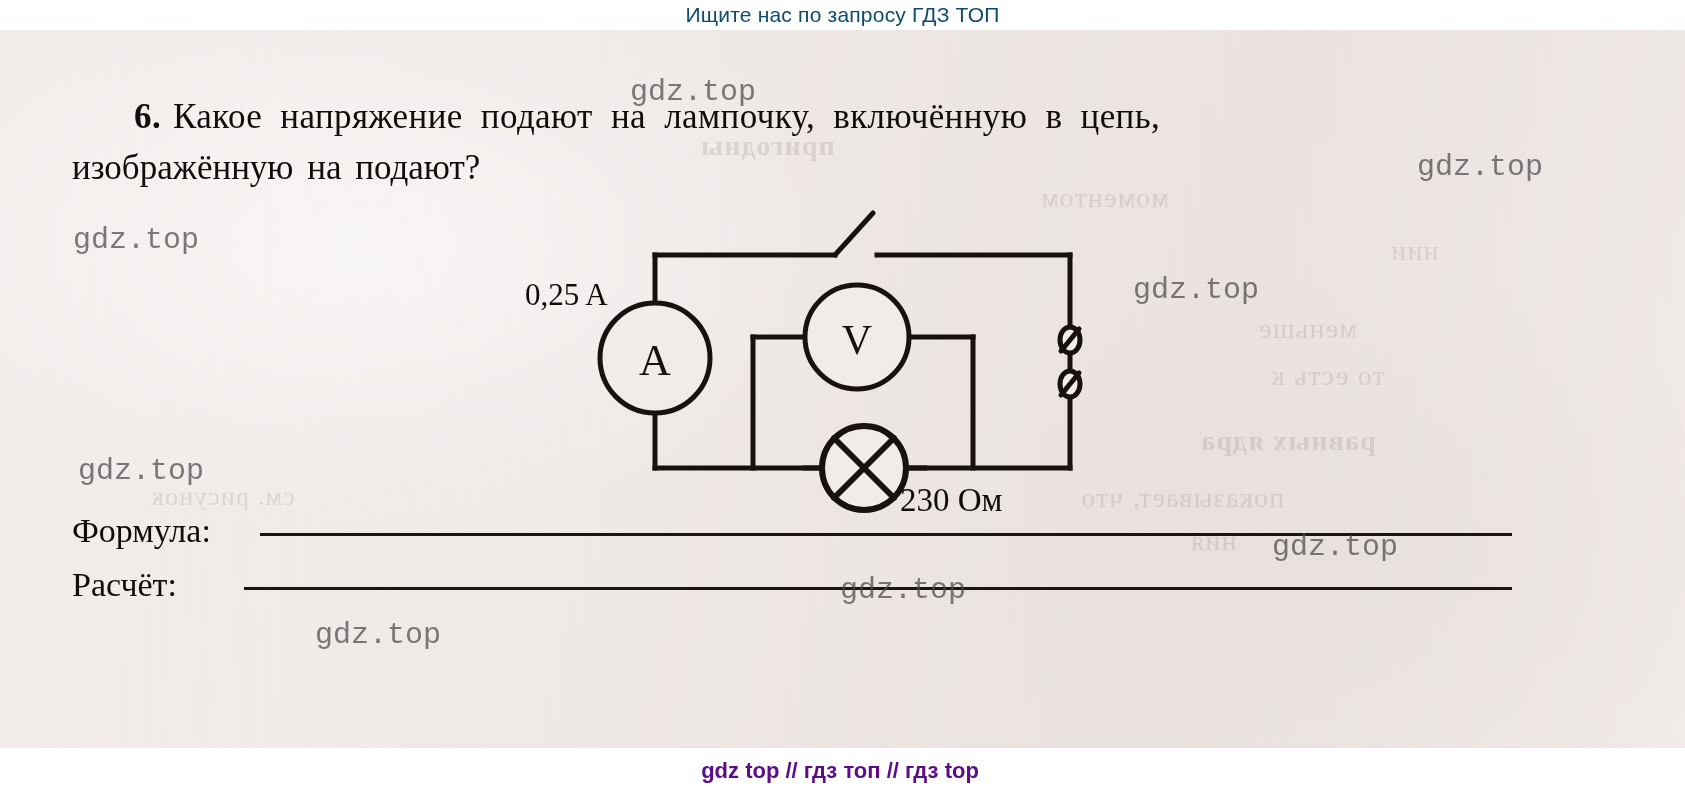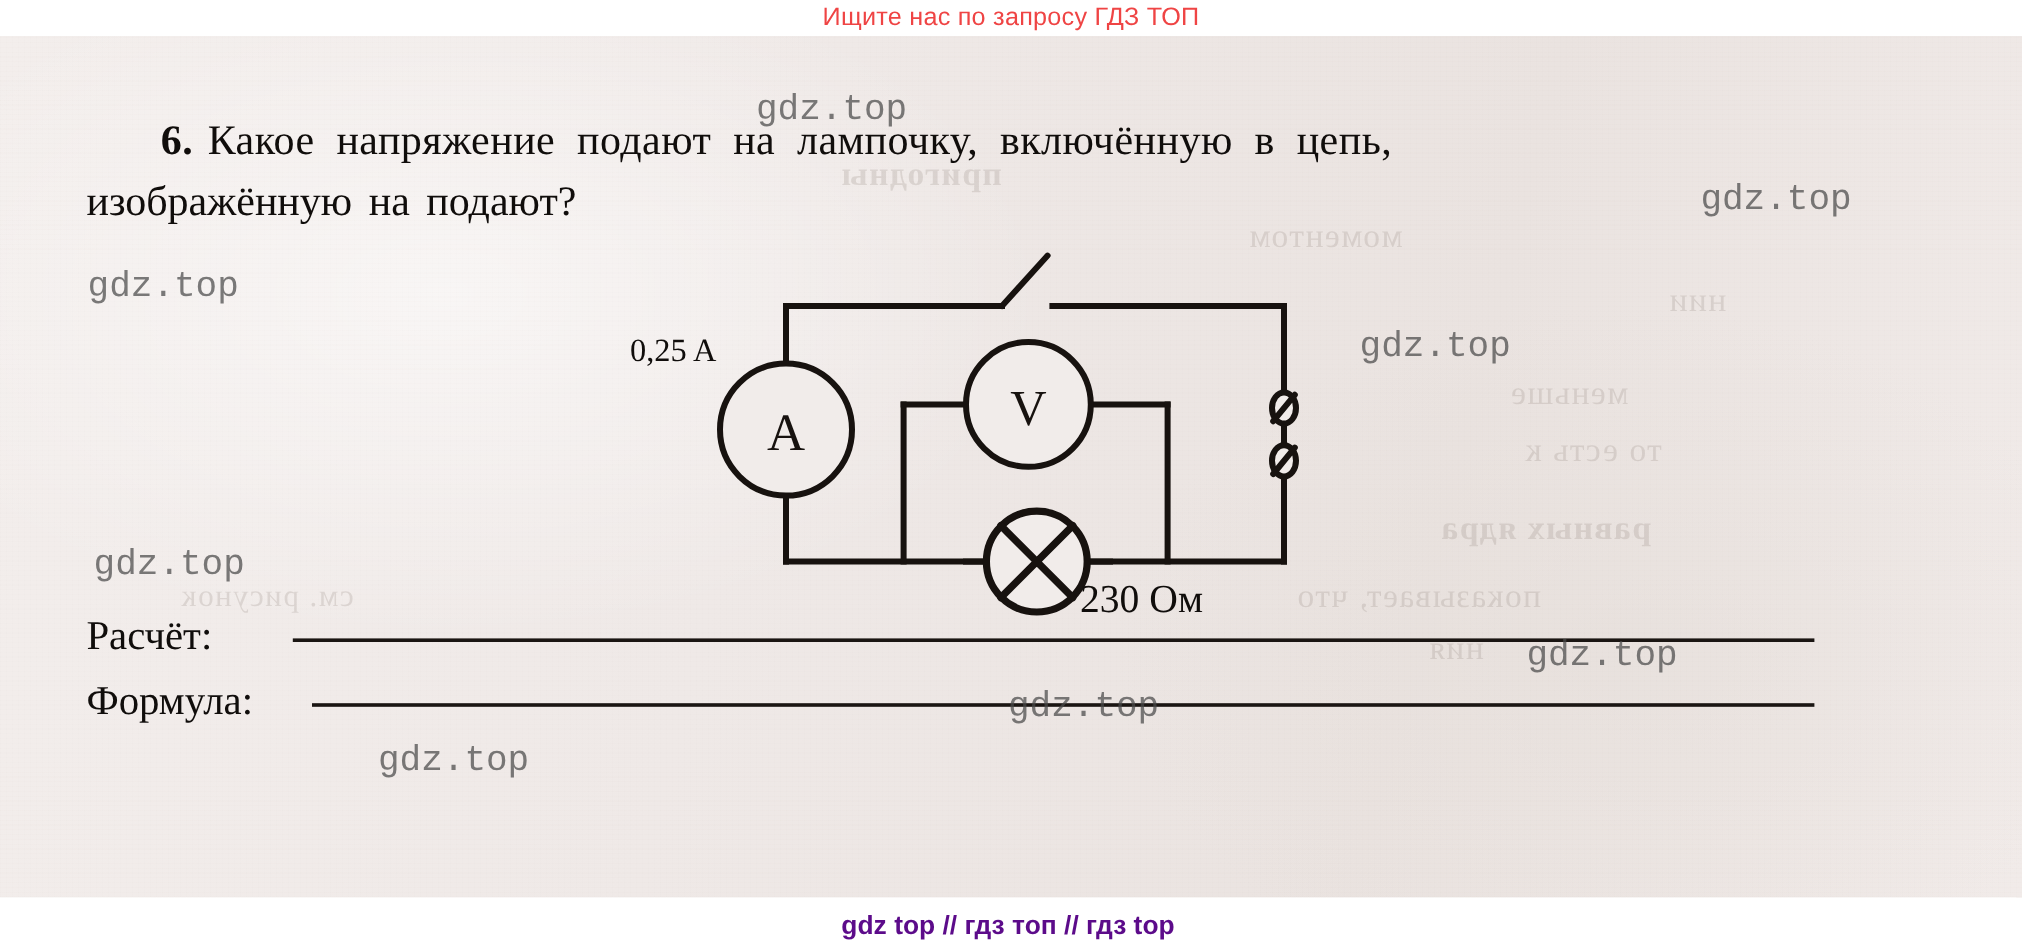--- a/index.html
+++ b/index.html
@@ -22,21 +22,21 @@
     left: 0;
     width: 1685px;
     height: 30px;
     background: #ffffff;
     display: flex;
     align-items: center;
     justify-content: center;
     z-index: 40;
   }
   #top-banner .banner-text {
-    color: #ef4444;
+    color: #0c4a6e;
     font-family: "Liberation Sans", sans-serif;
     font-size: 21px;
     letter-spacing: 0.2px;
     white-space: nowrap;
   }
 
   
   #bottom-banner {
     position: absolute;
     left: 0;
@@ -133,21 +133,21 @@
     height: 330px;
     z-index: 12;
   }
   #circuit svg { display: block; }
 
   .label-current {
     position: absolute;
     left: 525px;
     top: 247px;
     font-family: "Liberation Serif", serif;
-    font-size: 27px;
+    font-size: 31px;
     color: #100d0b;
     white-space: nowrap;
     z-index: 13;
   }
   .label-resistance {
     position: absolute;
     left: 900px;
     top: 452px;
     font-family: "Liberation Serif", serif;
     font-size: 33px;
@@ -281,26 +281,26 @@
         <ellipse cx="565" cy="199" rx="10" ry="13" fill="#f1ecea" stroke="#17120f" stroke-width="5"></ellipse>
         <path d="M 556 210 L 574 188" stroke="#17120f" stroke-width="5" stroke-linecap="round"></path>
       </g>
     </svg>
   </div>
 
   <div class="label-current">0,25 A</div>
   <div class="label-resistance">230 Ом</div>
 
   <div id="form-fields">
+    <div class="field-row formula">
+      <span class="field-label">Формула:</span>
+      <span class="field-line"></span>
+    </div>
     <div class="field-row raschet">
       <span class="field-label">Расчёт:</span>
-      <span class="field-line"></span>
-    </div>
-    <div class="field-row formula">
-      <span class="field-label">Формула:</span>
       <span class="field-line"></span>
     </div>
   </div>
 
   <div id="watermark-layer">
       <div class="wm" style="left: 630px; top: 45px; font-size: 30px;">gdz.top</div>
       <div class="wm" style="left: 1417px; top: 120px; font-size: 30px;">gdz.top</div>
       <div class="wm" style="left: 73px; top: 193px; font-size: 30px;">gdz.top</div>
       <div class="wm" style="left: 1133px; top: 243px; font-size: 30px;">gdz.top</div>
       <div class="wm" style="left: 78px; top: 424px; font-size: 30px;">gdz.top</div>

